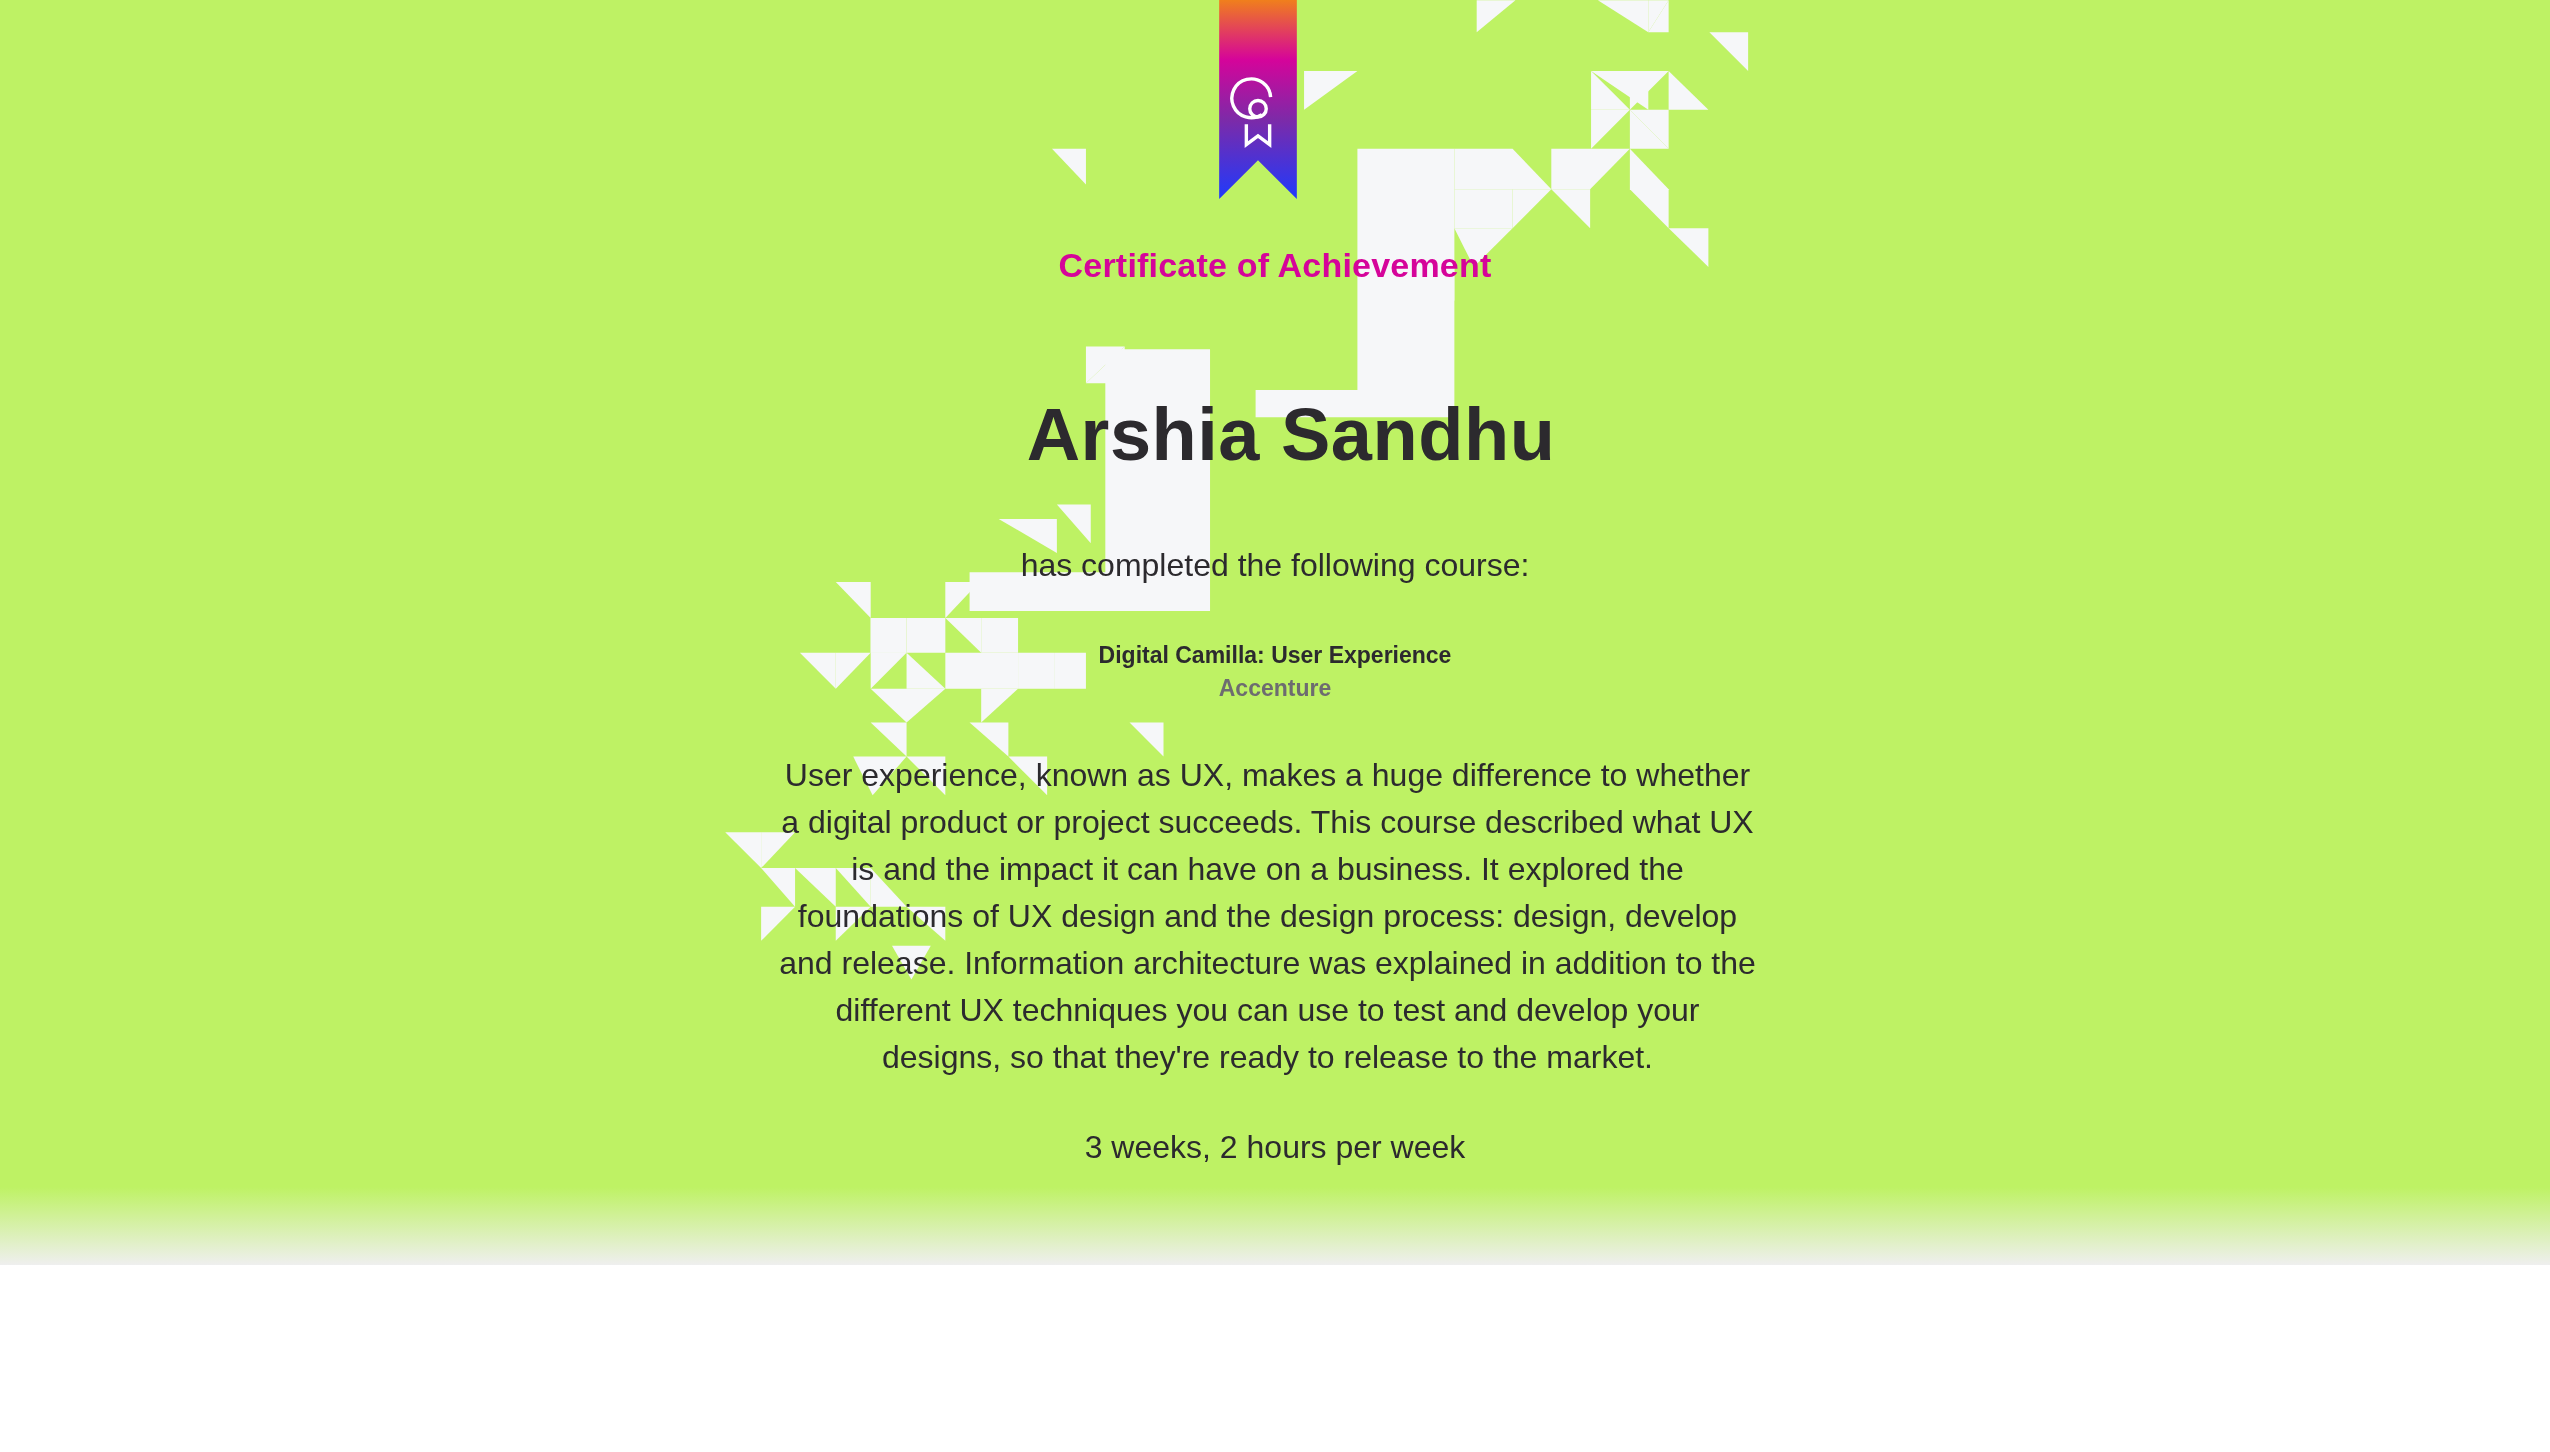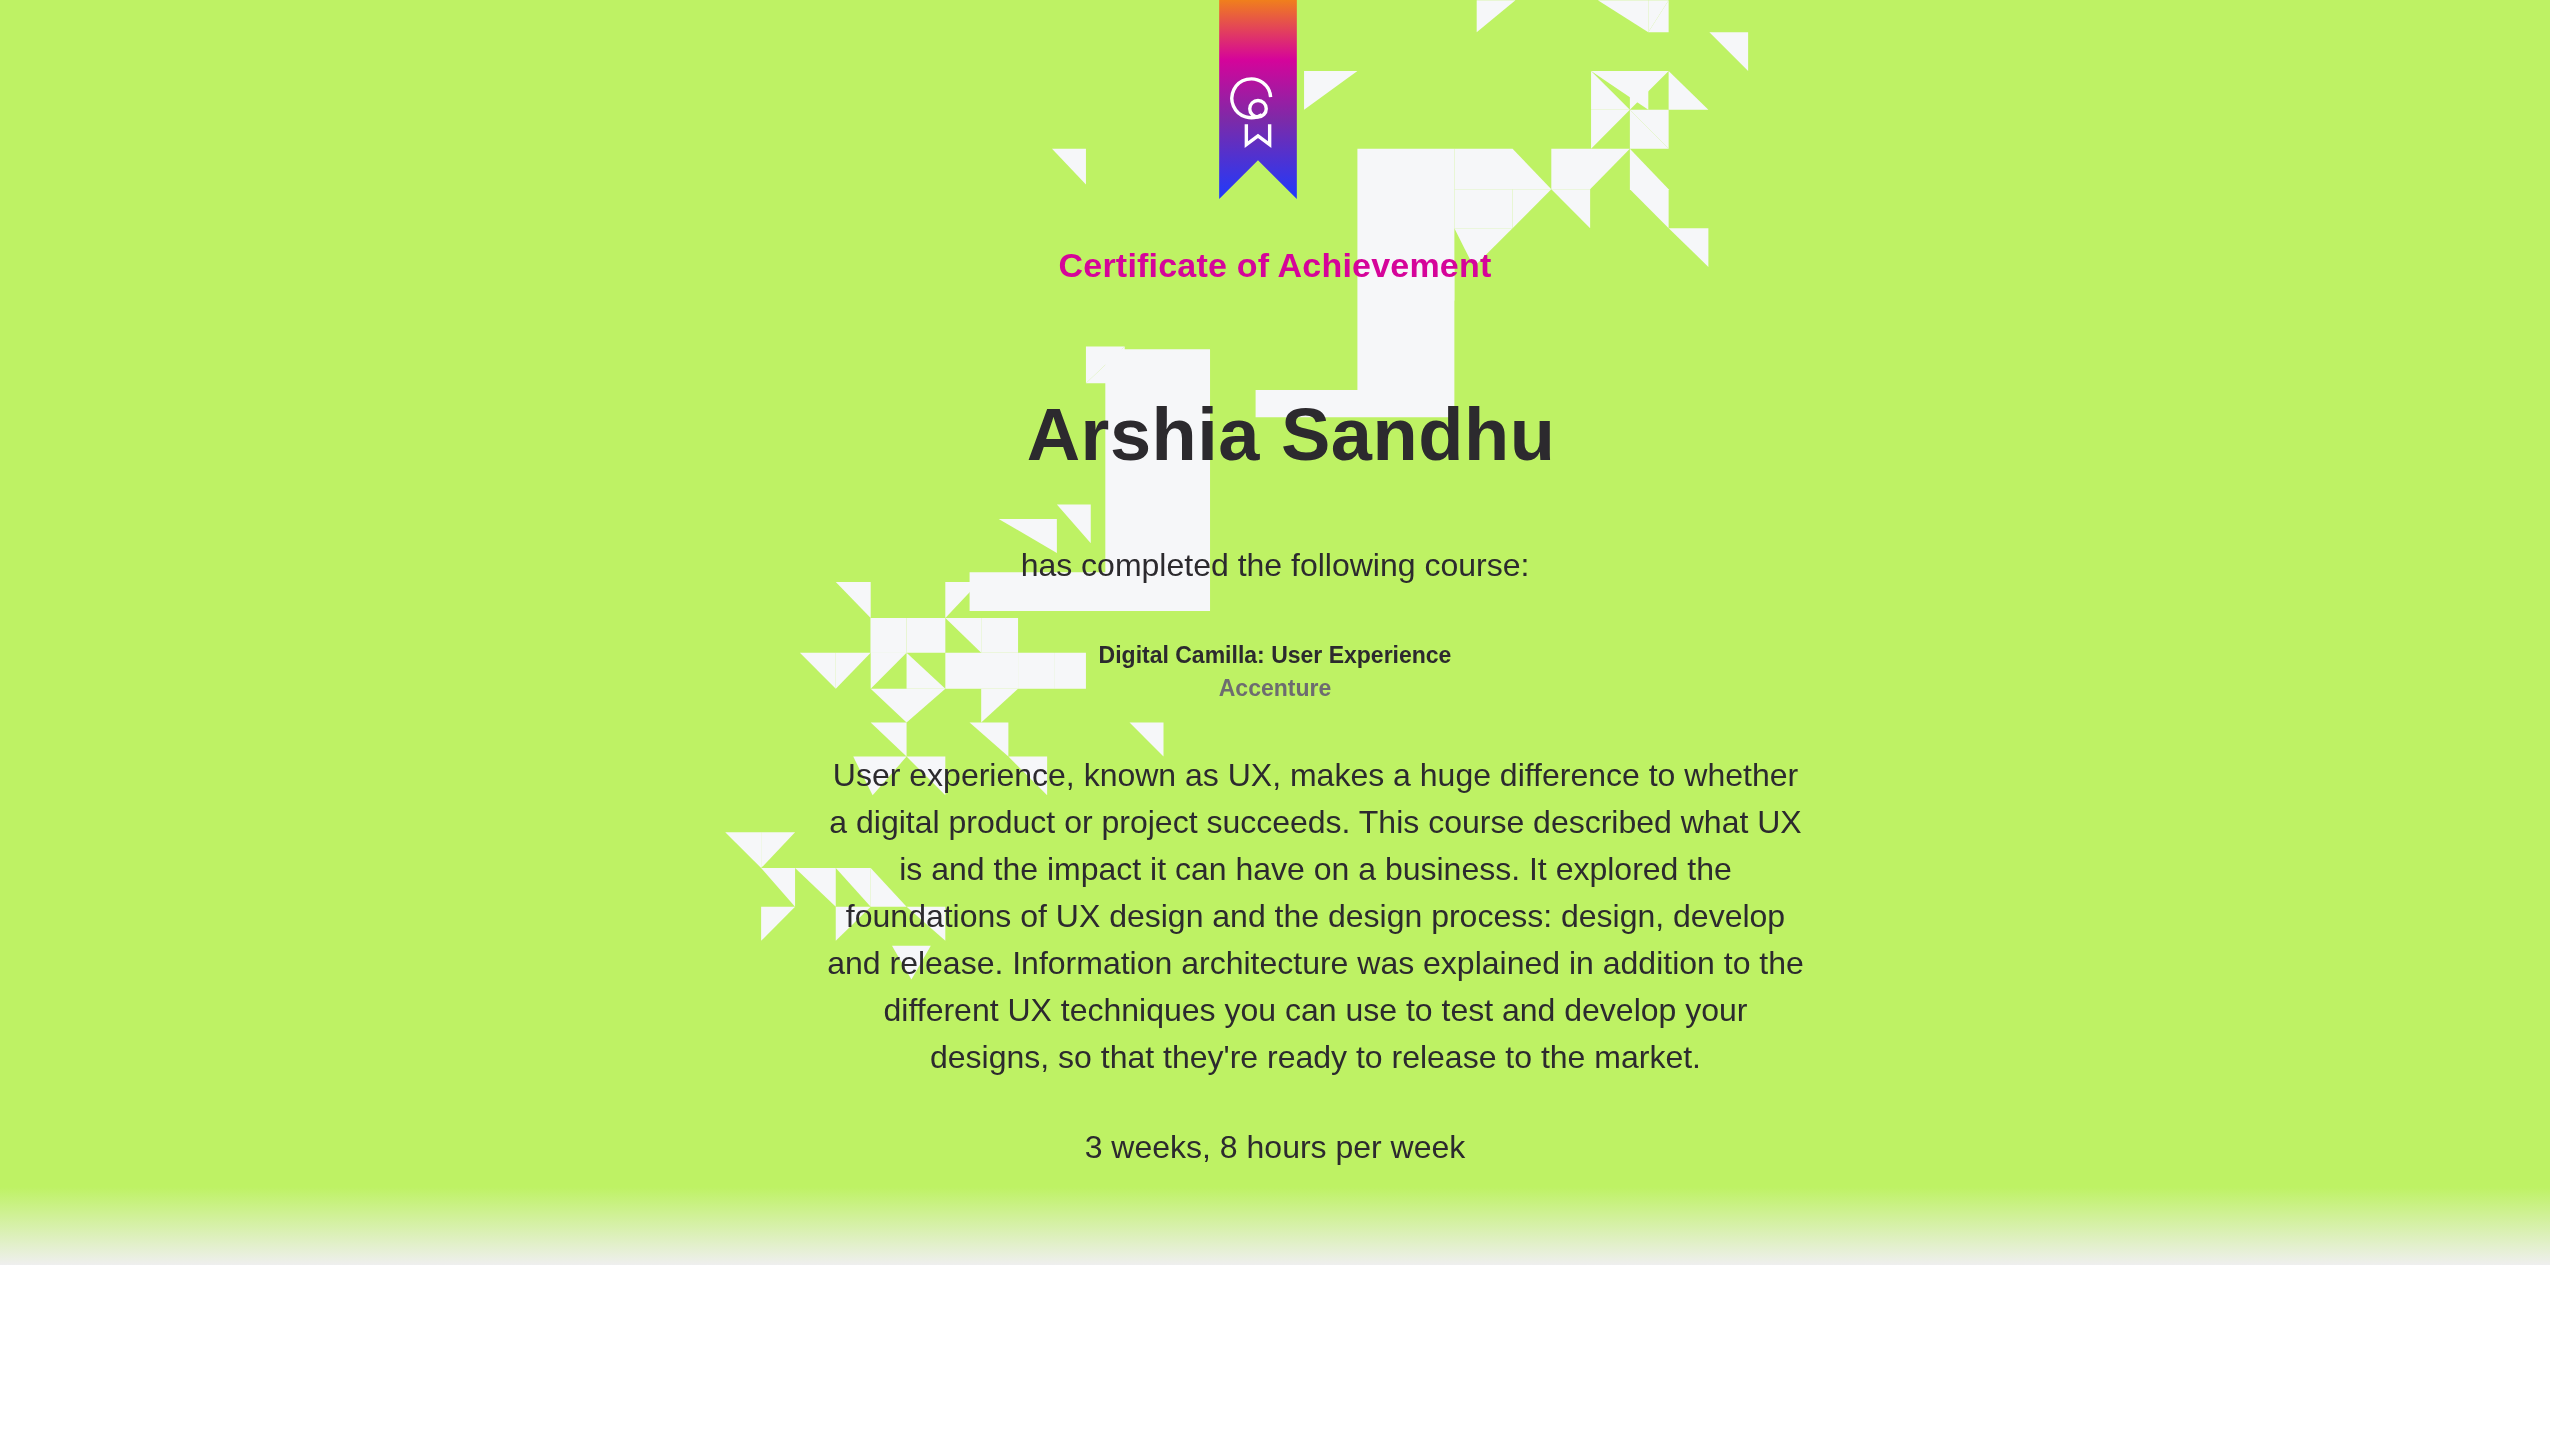--- a/index.html
+++ b/index.html
@@ -83,21 +83,21 @@
   .course-org {
     position: absolute;
     left: 0; width: 100%;
     top: 675px;
     font-size: 23px;
     font-weight: bold;
     color: #6d6c70;
   }
   .description {
     position: absolute;
-    left: 821px;
+    left: 773px;
     width: 989px;
     top: 752px;
     font-size: 32px;
     line-height: 47px;
     color: #2c2a2e;
     text-align: center;
   }
   .duration {
     position: absolute;
     left: 0; width: 100%;
@@ -223,21 +223,21 @@
     </g>
   </svg>
 
   <div class="content">
     <div class="cert-title">Certificate of Achievement</div>
     <div class="recipient">Arshia Sandhu</div>
     <div class="completed">has completed the following course:</div>
     <div class="course-name">Digital Camilla: User Experience</div>
     <div class="course-org">Accenture</div>
     <div class="description">User experience, known as UX, makes a huge difference to whether a digital product or project succeeds. This course described what UX is and the impact it can have on a business. It explored the foundations of UX design and the design process: design, develop and release. Information architecture was explained in addition to the different UX techniques you can use to test and develop your designs, so that they're ready to release to the market.</div>
-    <div class="duration">3 weeks, 8 hours per week</div>
+    <div class="duration">3 weeks, 2 hours per week</div>
     <div class="signer-name">Camilla Drejer</div>
     <div class="signer-role">Managing Director for UKI Responsible Business &amp; Citizenship</div>
     <div class="signer-org">Accenture</div>
   </div>
 
   <div class="bottom-fade"></div>
 </div>
 
 
 </body></html>

